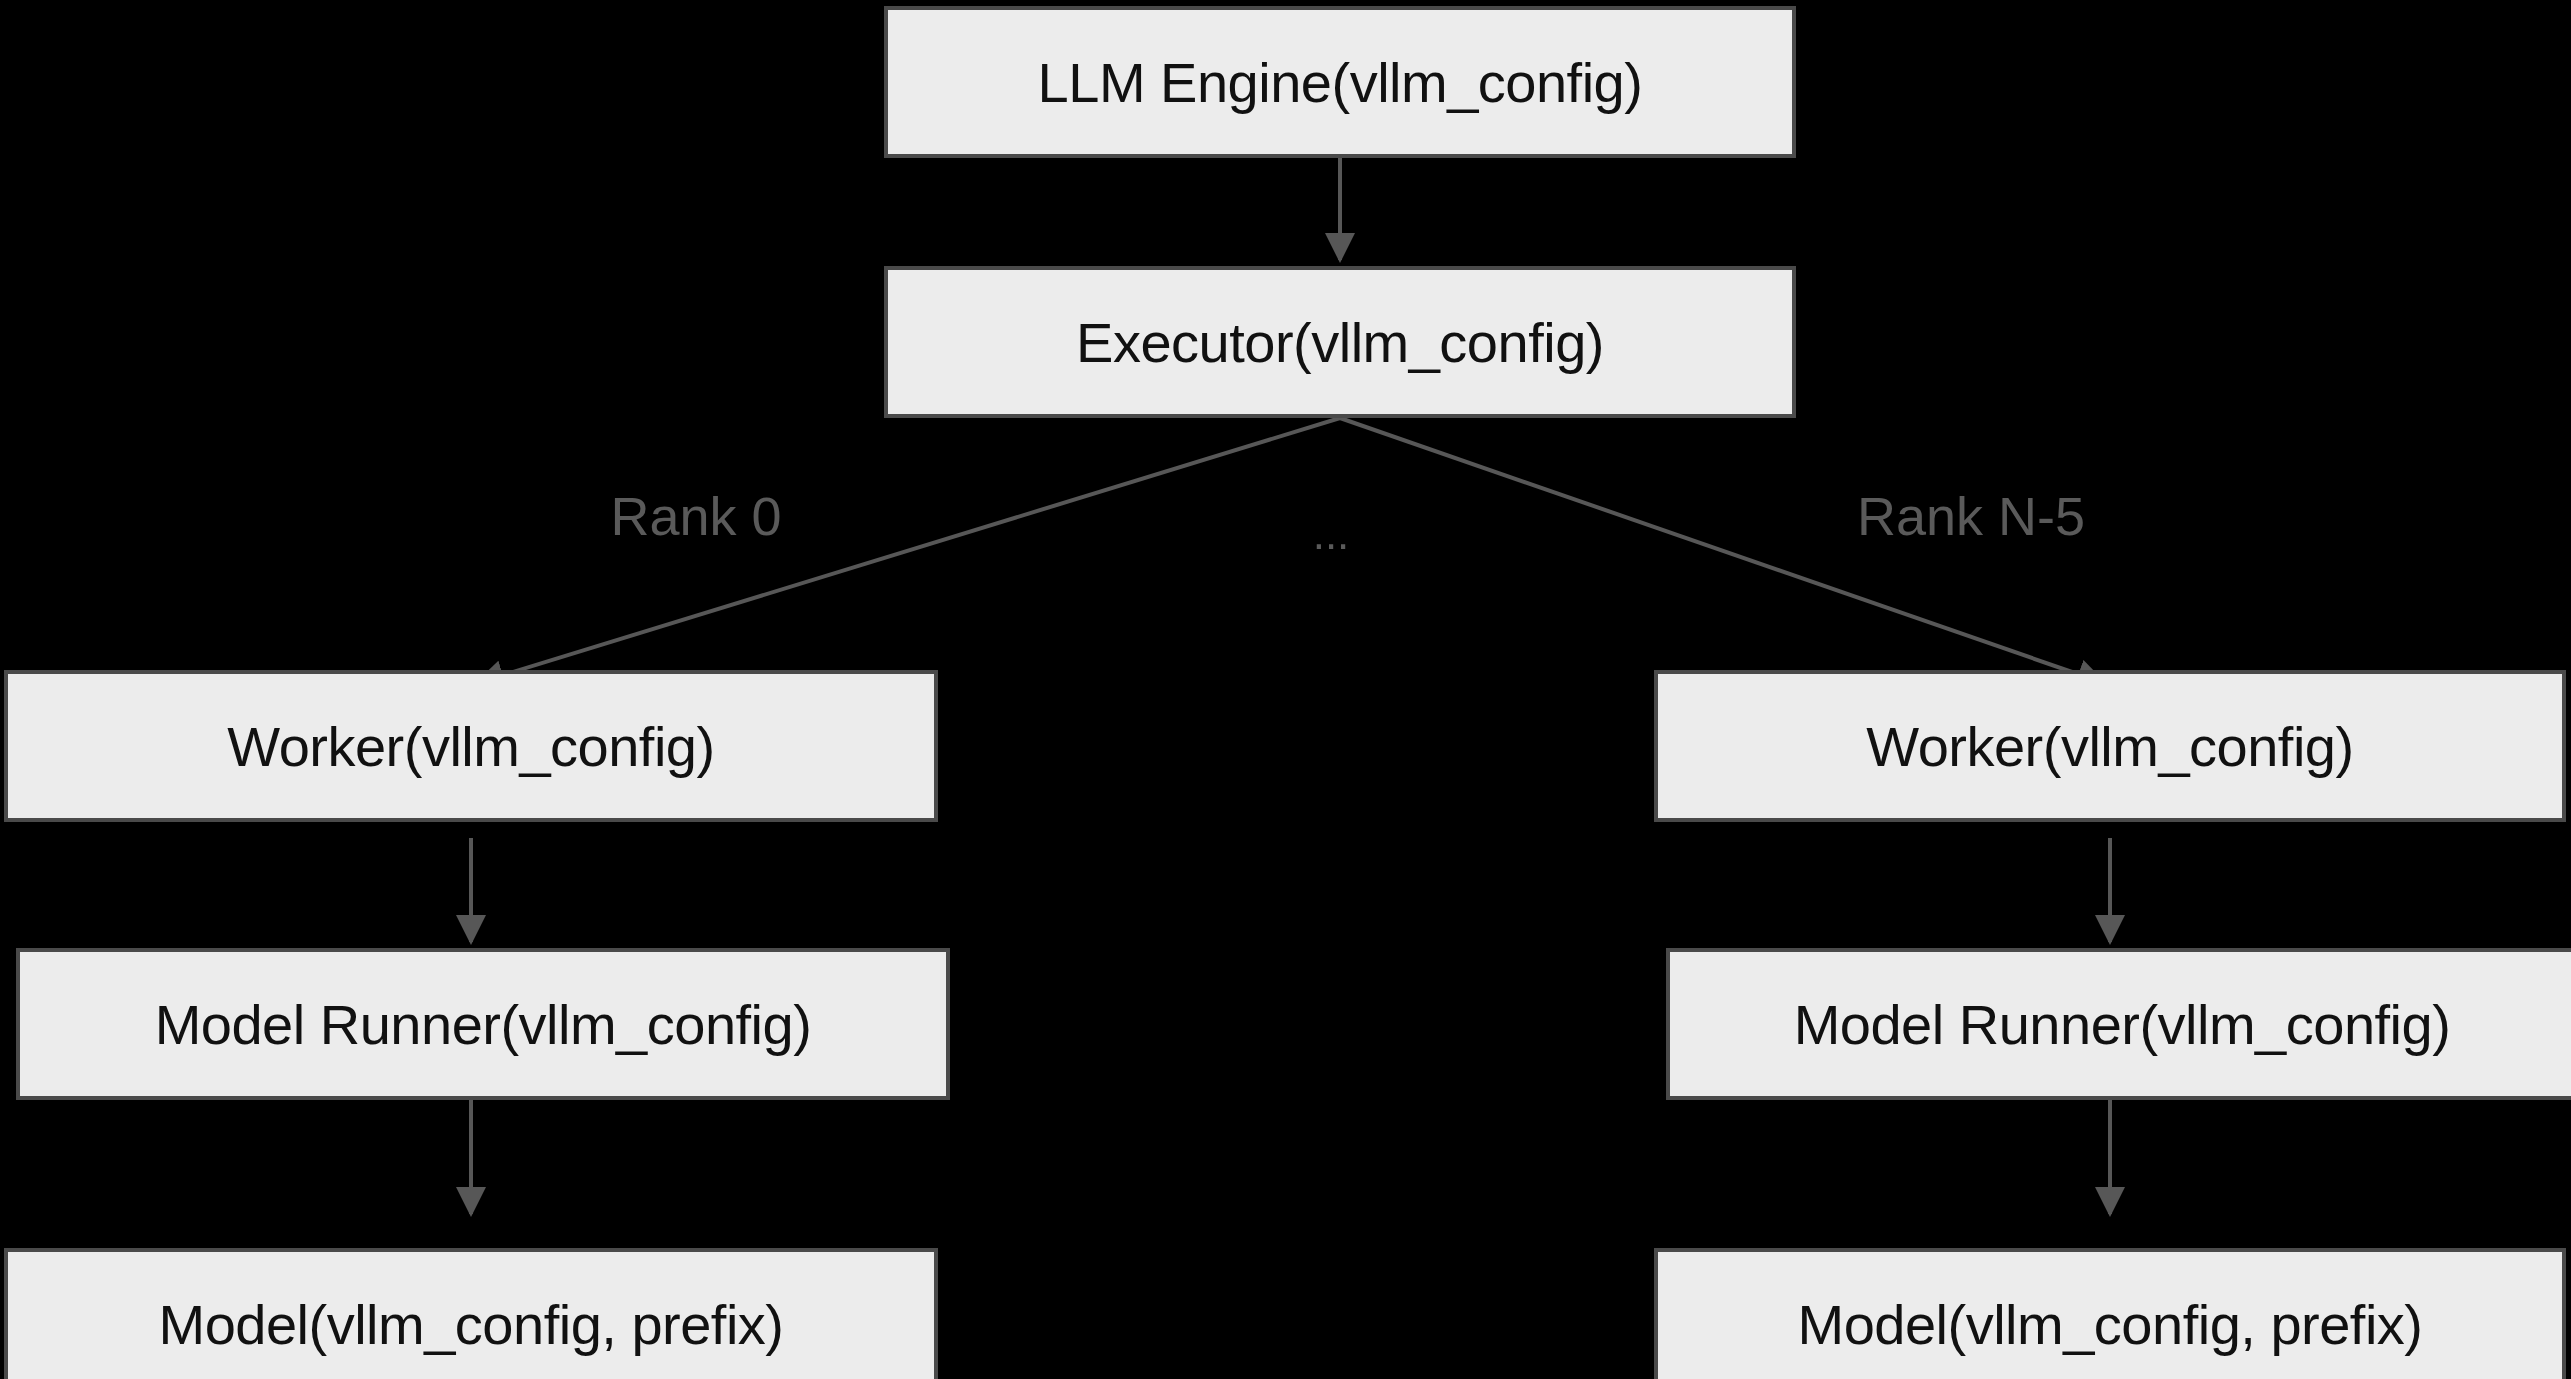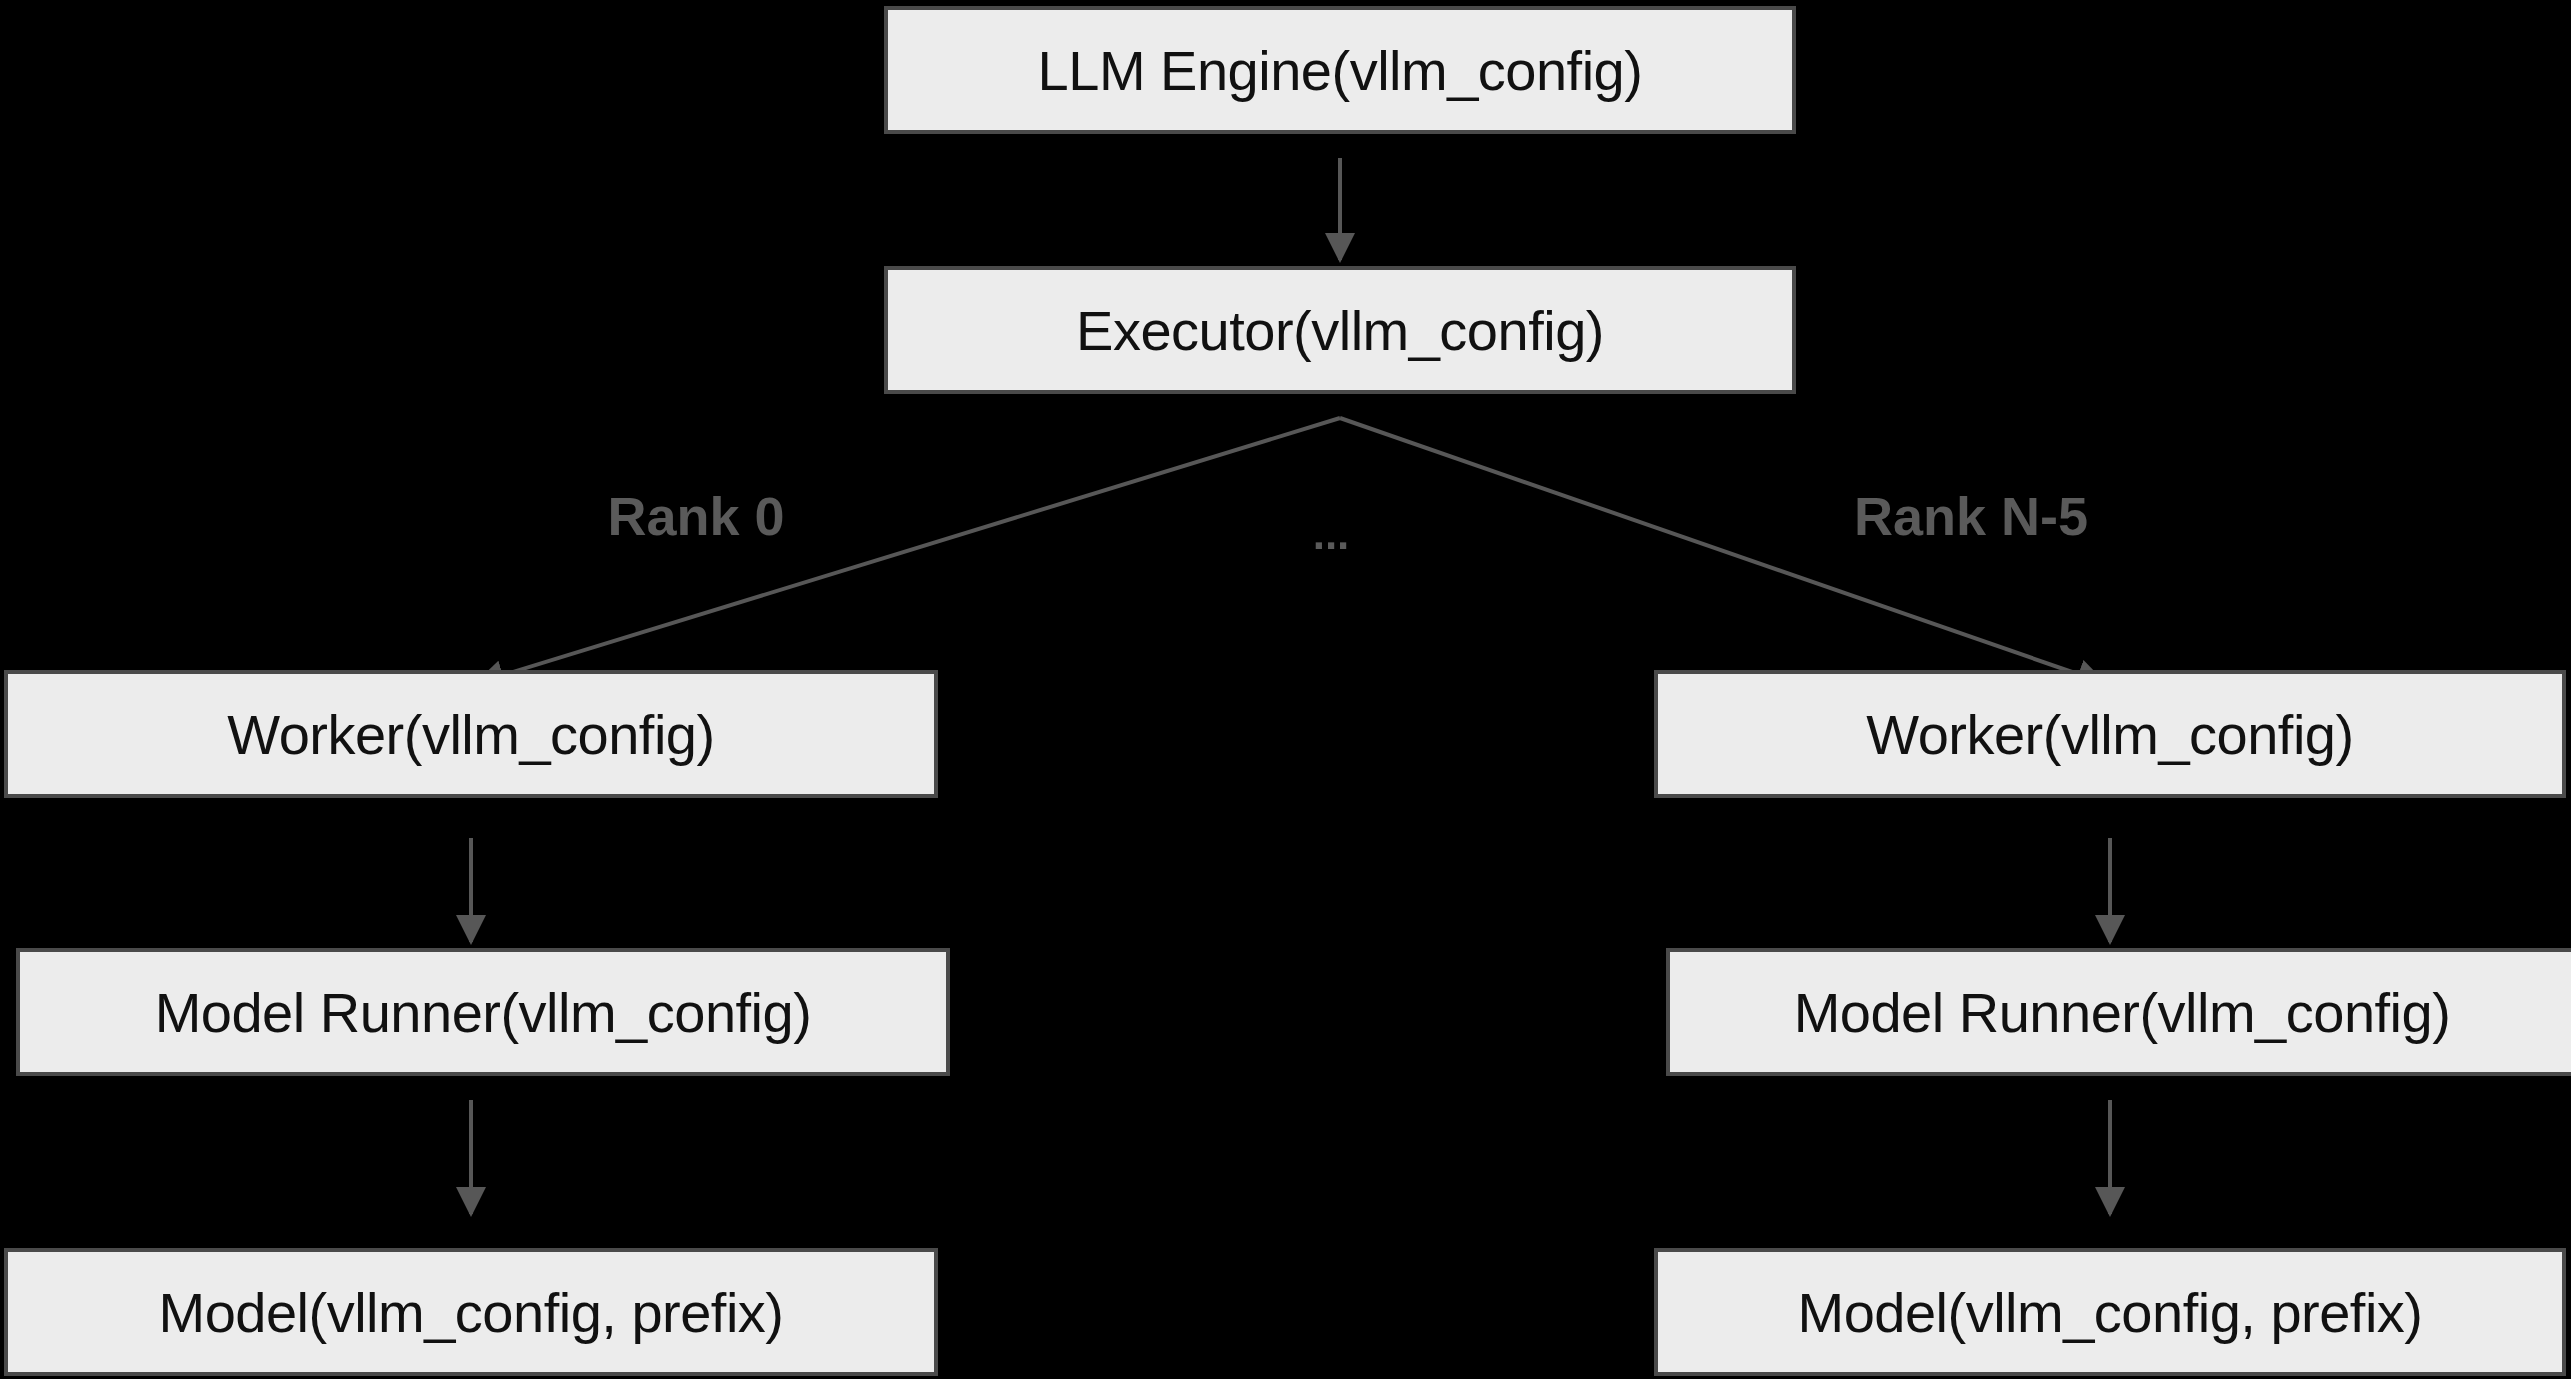--- a/index.html
+++ b/index.html
@@ -35,35 +35,35 @@
     box-sizing: border-box;
     background: var(--c-node_fill, #ececec);
     border: 4px solid var(--c-node_border, #4a4a4a);
     color: var(--c-node_text, #111111);
     display: flex;
     align-items: center;
     justify-content: center;
     font-size: 56px;
     letter-spacing: -0.5px;
     white-space: nowrap;
-    height: 128px;
+    height: 152px;
   }
   .col-center { left: 884px;  width: 912px; }
   .col-left   { left: 4px;    width: 934px; }
   .col-right  { left: 1654px; width: 912px; }
   .row-1 { top: 6px; }
   .row-2 { top: 266px; }
   .row-3 { top: 670px; }
   .row-4 { top: 948px; margin-left: 12px; }
   .row-5 { top: 1248px; }
   .edge-label {
     position: absolute;
     transform: translate(-50%, -50%);
     color: var(--c-edge_label, #5a5a5a);
-    font-weight: bold;
+    font-weight: normal;
     font-size: 54px;
     white-space: nowrap;
   }
   .edge-label.small { font-size: 44px; }
 </style>
 </head>
 <body>
 
 <div class="canvas">
 

